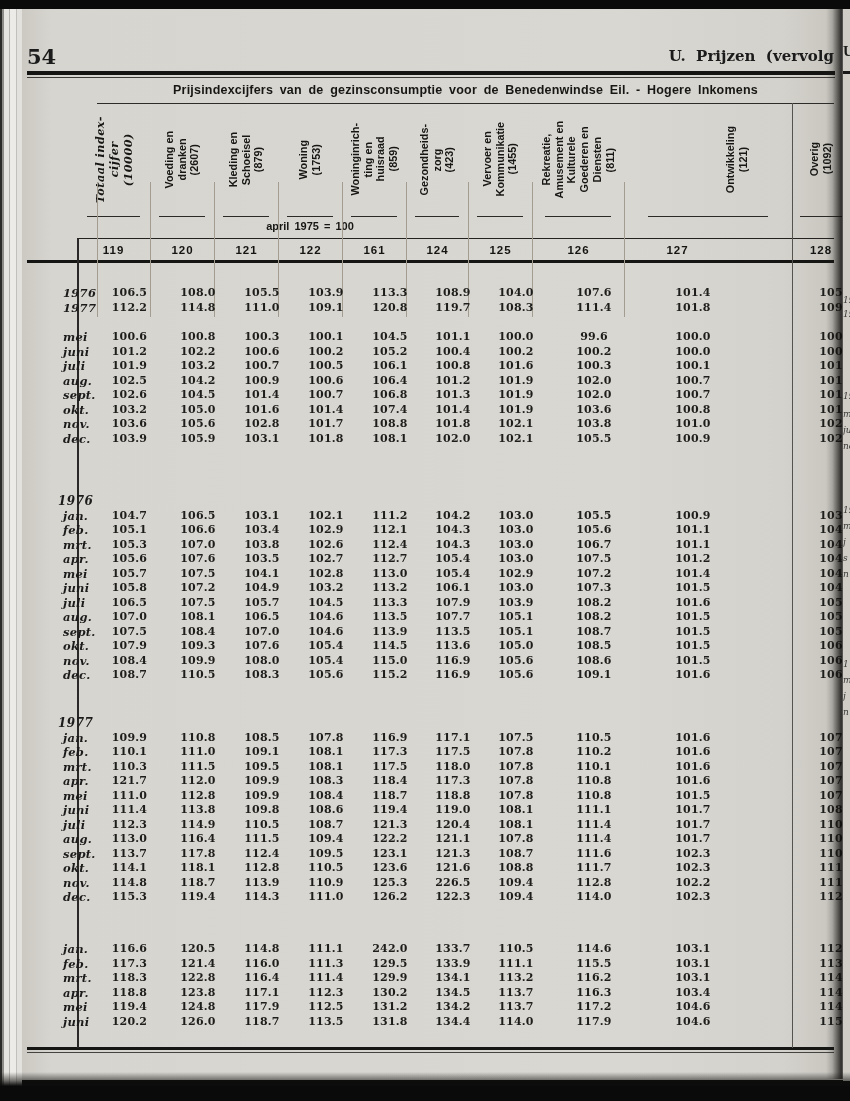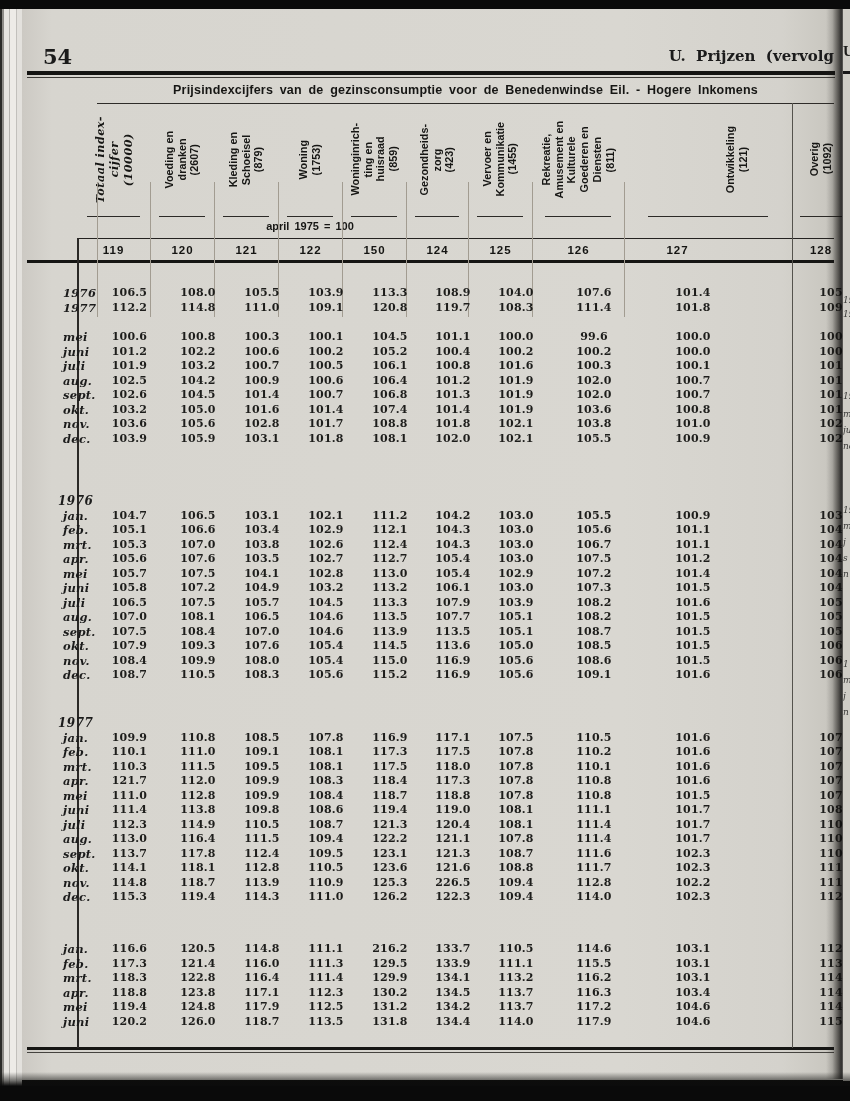--- a/index.html
+++ b/index.html
@@ -15,21 +15,21 @@
   .bottom-fade{position:absolute;left:0;top:1072px;width:850px;height:14px;z-index:6;
     background:linear-gradient(180deg,rgba(10,10,10,0) 0,rgba(20,20,18,0.55) 60%,#0c0c0c 100%);}
   .bottom-bar{position:absolute;left:0;top:1086px;width:850px;height:15px;background:#0a0a0a;z-index:6;}
   .gutter{position:absolute;left:826px;top:9px;width:18px;height:1070px;z-index:4;
     background:linear-gradient(90deg,rgba(30,28,25,0) 0,rgba(30,28,25,0.18) 35%,rgba(18,16,14,0.62) 70%,rgba(10,10,10,0.8) 85%,rgba(60,58,54,0.45) 100%);}
   .next-page{position:absolute;left:843px;top:9px;width:7px;height:1072px;background:#cfcdc6;z-index:5;overflow:hidden;}
   .next-page:before{content:"";position:absolute;left:0;top:62px;width:7px;height:3px;background:#191919;}
   .edge-frag{position:absolute;left:0;font:italic 9px "DejaVu Serif",serif;color:#3a3a38;white-space:nowrap;}
   .edge-frag.big{font:bold 12px "DejaVu Serif",serif;font-style:normal;color:#1d1d1b;}
 
-  .page-number{position:absolute;left:43px;top:44px;font:bold 21px "DejaVu Serif",serif;z-index:3;}
+  .page-number{position:absolute;left:27px;top:44px;font:bold 21px "DejaVu Serif",serif;z-index:3;}
   .running-head{position:absolute;left:380px;top:47px;width:454px;text-align:right;
     font:bold 15px "DejaVu Serif",serif;white-space:pre;z-index:3;}
 
   .rule{position:absolute;background:#151513;z-index:3;}
   .r-top1{left:27px;top:71px;width:808px;height:3.5px;}
   .r-top2{left:27px;top:76.5px;width:808px;height:1px;background:#3c3a36;}
   .r-title{left:97px;top:103px;width:737px;height:1.2px;background:#2e2c29;}
   .r-mid{left:77px;top:238px;width:757px;height:1.3px;background:#242220;}
   .r-heavy{left:27px;top:260px;width:807px;height:2.6px;}
   .r-bot1{left:27px;top:1047px;width:807px;height:2.6px;}
@@ -146,21 +146,21 @@
 (1092)</div>
         </div>
       </div>
     <div class="base-note">april 1975 = 100</div>
     <div class="numbers-grid grid">
         <div class="ncell first"></div>
         <div class="ncell first">119</div>
         <div class="ncell">120</div>
         <div class="ncell">121</div>
         <div class="ncell">122</div>
-        <div class="ncell">150</div>
+        <div class="ncell">161</div>
         <div class="ncell">124</div>
         <div class="ncell">125</div>
         <div class="ncell">126</div>
         <div class="ncell pad-r">127</div>
         <div class="ncell">128</div>
       </div>
   <div class="hsep" style="left: 70px;"></div>
       <div class="hsep" style="left: 123px;"></div>
       <div class="hsep" style="left: 187px;"></div>
       <div class="hsep" style="left: 251px;"></div>
@@ -624,21 +624,21 @@
           <div class="v">112.4</div>
         </div>
       </div>
       <div class="group" style="top: 942px;">
         <div class="trow grid">
           <div class="mon">jan.</div>
           <div class="v">116.6</div>
           <div class="v">120.5</div>
           <div class="v">114.8</div>
           <div class="v">111.1</div>
-          <div class="v">216.2</div>
+          <div class="v">242.0</div>
           <div class="v">133.7</div>
           <div class="v">110.5</div>
           <div class="v">114.6</div>
           <div class="v pad-r">103.1</div>
           <div class="v">112.8</div>
         </div>
         <div class="trow grid">
           <div class="mon">feb.</div>
           <div class="v">117.3</div>
           <div class="v">121.4</div>

